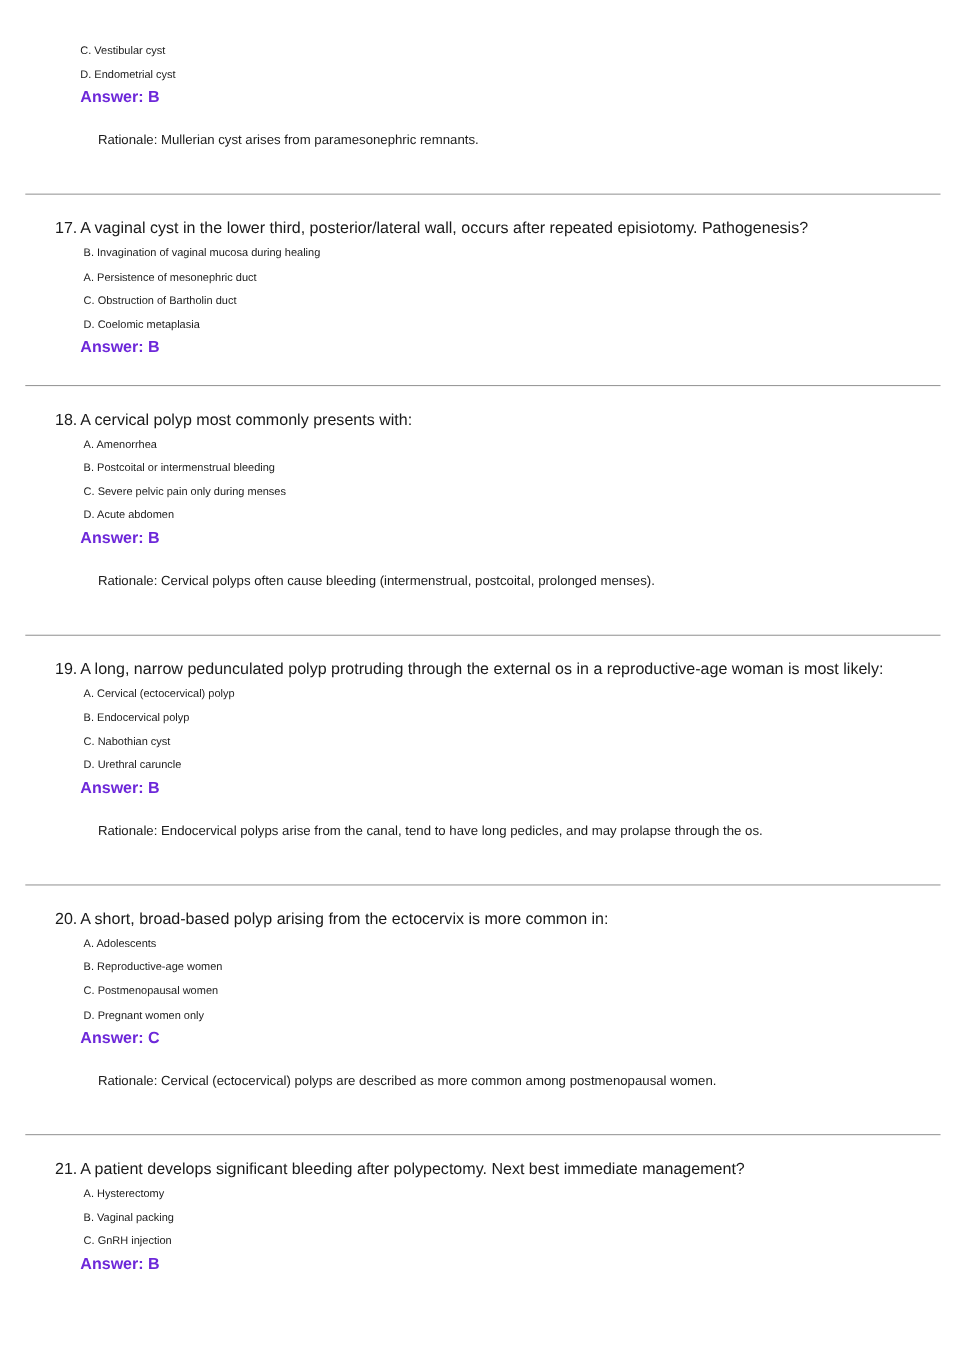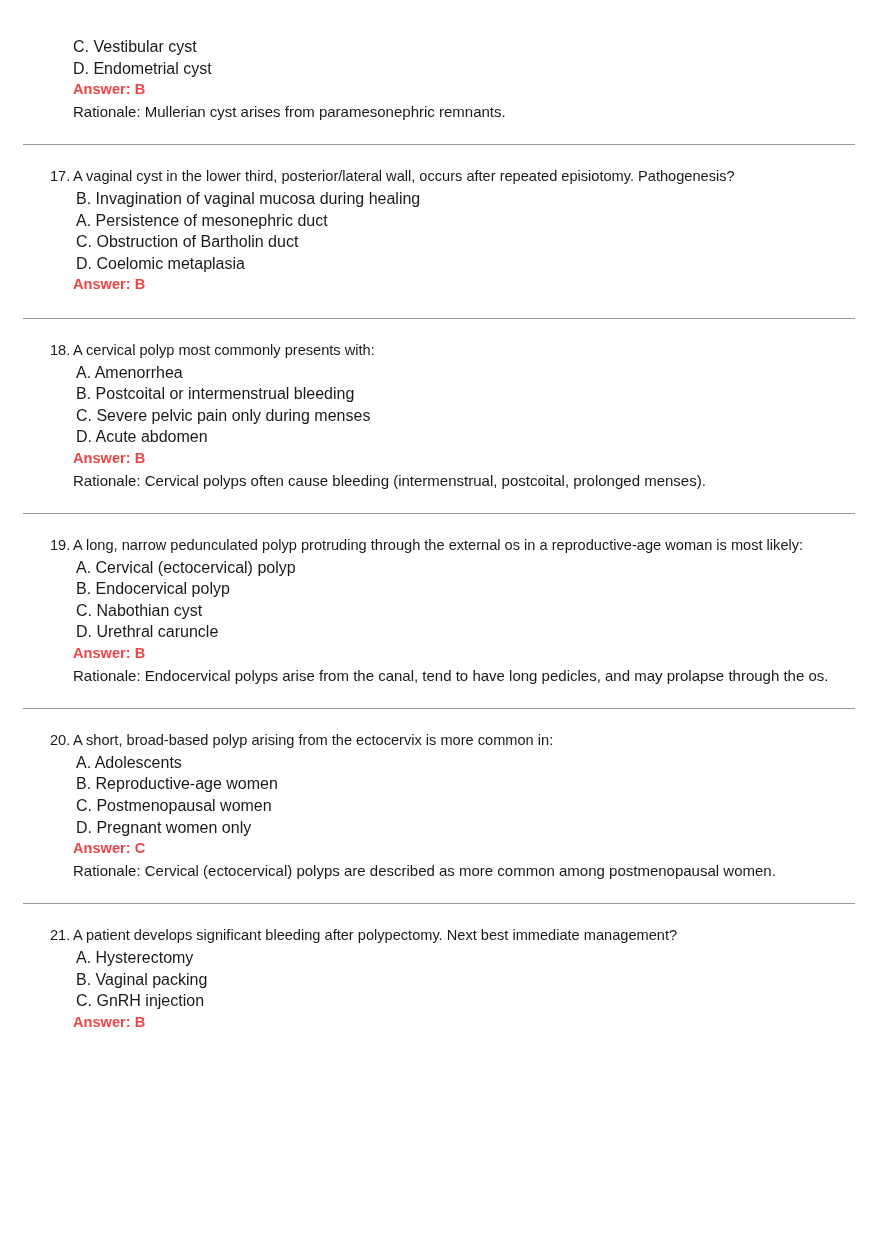--- a/index.html
+++ b/index.html
@@ -47,40 +47,40 @@
     margin: 0;
     color: #1a1a1a;
   }
   .qnum {
     display: inline-block;
     width: 23px;
     text-indent: 0;
   }
 
   .option {
-    font-size: 16px;
+    font-size: 10px;
     line-height: 21.6px;
     margin: 0;
     padding-left: 26px;
     color: #1a1a1a;
   }
 
   .answer {
     font-size: 14.6px;
     line-height: 21.6px;
     margin: 0;
     padding-left: 23px;
     font-weight: bold;
-    color: #ef4444;
+    color: #6d28d9;
   }
 
   .rationale {
-    font-size: 15px;
+    font-size: 12px;
     line-height: 21.6px;
-    margin: 0;
+    margin: 16px;
     padding-left: 23px;
     color: #1a1a1a;
   }
 
   
   .tail {
     padding-left: 73px;
     padding-right: 26px;
     box-sizing: border-box;
   }

